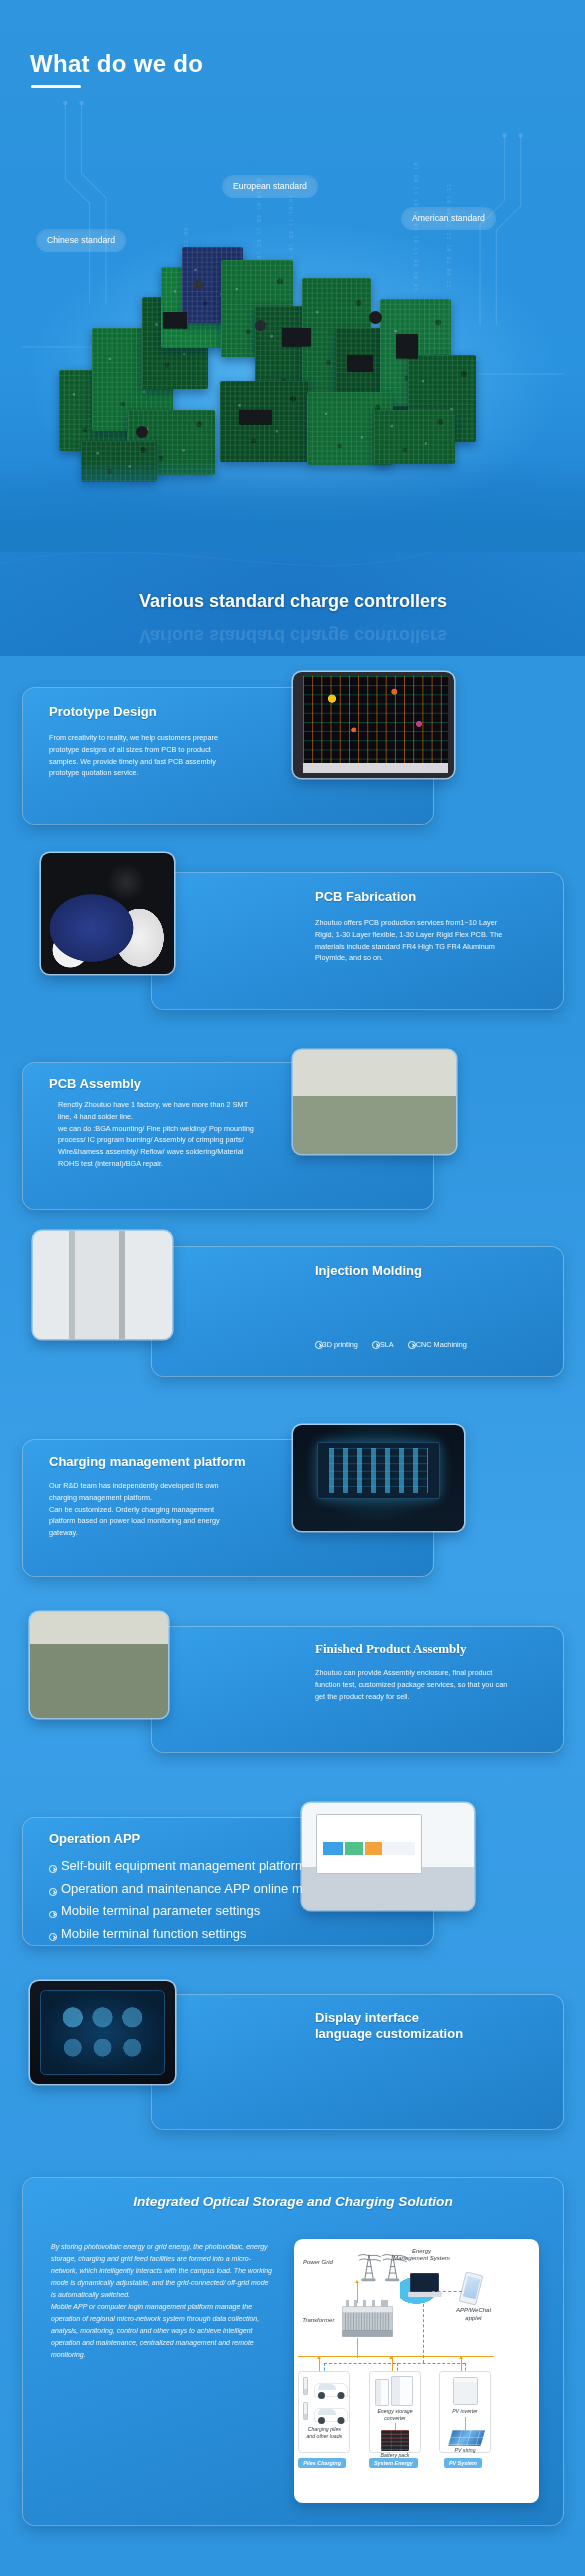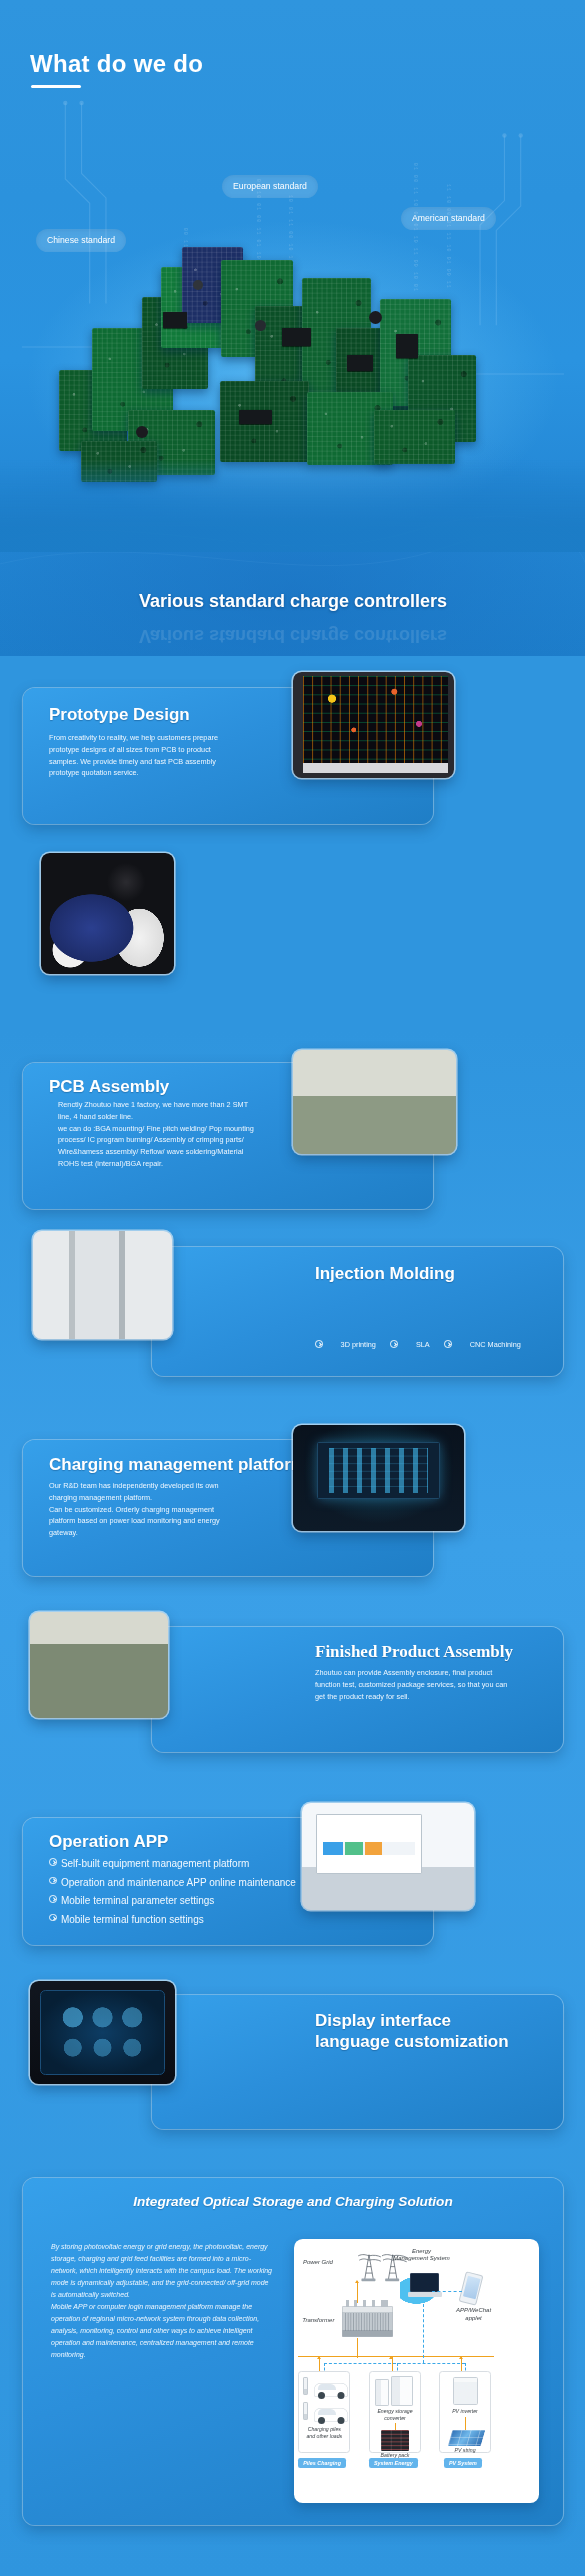--- a/index.html
+++ b/index.html
@@ -125,49 +125,49 @@
     position: absolute;
     border-radius: 12px;
     background: linear-gradient(160deg,#36a0ea 0%, #2b8fdb 45%, #1f7ec6 100%);
     box-shadow: 0 0 0 1.1px rgba(255,255,255,.30), 0 5.4px 14px rgba(10,55,100,.30);
     overflow: hidden;
   }
   .card-title {
     position: absolute;
     color: #ffffff;
     font-weight: 700;
-    font-size: 17px;
+    font-size: 13px;
     line-height: 1.25;
     text-shadow: 0 0.5px 1.1px rgba(0,40,80,.30);
   }
   .card-body {
     position: absolute;
     color: #eef7ff;
     font-size: 7.3px;
     line-height: 1.62;
   }
   .photo {
     position: absolute;
     border-radius: 8.7px;
     overflow: hidden;
     box-shadow: 0 0 0 1.6px rgba(255,255,255,.55), 0 5.4px 13px rgba(8,45,85,.38);
   }
 
   
   .bullets { position: absolute; }
   .bullet {
     display: flex;
-    align-items: flex-start;
+    align-items: flex-end;
     gap: 4.3px;
     color: #f2f9ff;
-    font-size: 10px;
+    font-size: 13px;
     margin-bottom: 7.6px;
     white-space: nowrap;
   }
-  .bullet-inline { display:inline-flex; align-items:flex-start; gap:18px; margin-right: 12px; font-size: 7.3px; color:#f2f9ff;}
+  .bullet-inline { display:inline-flex; align-items:flex-end; gap:0; margin-right: 12px; font-size: 7.3px; color:#f2f9ff;}
   .chev {
     flex: 0 0 auto;
     width: 7.6px; height: 7.6px;
     border-radius: 50%;
     border: 0.8px solid rgba(255,255,255,.92);
     position: relative;
   }
   .chev::after {
     content: "";
     position: absolute;
@@ -493,20 +493,24 @@
 
   <div class="card" style="left:23px; top:688px; width:410px; height:136px;">
     <div class="card-title" style="left:26px; top:16.3px;">Prototype Design</div>
     <div class="card-body" style="left:26px; top:44px; width:190px;">From creativity to reality, we help customers prepare prototype designs of all sizes from PCB to product samples. We provide timely and fast PCB assembly prototype quotation service.</div>
   </div>
   <div class="photo ph-cad" style="left:293px; top:672px; width:161px; height:106px;">
     <div class="scr"></div>
       <div class="bar"></div>
   </div>
 
+  <div class="card" style="left:152px; top:873px; width:411px; height:136px;">
+    <div class="card-title" style="left:163px; top:16.3px;">PCB Fabrication</div>
+    <div class="card-body" style="left:163px; top:44px; width:190px;">Zhoutuo offers PCB production services from1~10 Layer Rigid, 1-30 Layer flexible, 1-30 Layer Rigid Flex PCB. The materials include standard FR4 High TG FR4 Aluminum Ploymide, and so on.</div>
+  </div>
   <div class="photo ph-hand" style="left:41px; top:853px; width:133px; height:121px;"></div>
 
   <div class="card" style="left:23px; top:1063px; width:410px; height:146px;">
     <div class="card-title" style="left:26px; top:13px;">PCB Assembly</div>
     <div class="card-body" style="left:26px; top:36px; width:196px; white-space:pre-line;margin-left:9px;">Renctly Zhoutuo have 1 factory, we have more than 2 SMT line, 4 hand solder line.
 we can do :BGA mounting/ Fine pitch welding/ Pop mounting process/ IC program burning/ Assembly of crimping parts/ Wire&amp;hamess assembly/ Reflow/ wave soldering/Material ROHS test (internal)/BGA repair.</div>
   </div>
   <div class="photo ph-lab" style="left:293px; top:1050px; width:163px; height:104px;"></div>
 
   <div class="card" style="left:152px; top:1247px; width:411px; height:129px;">

